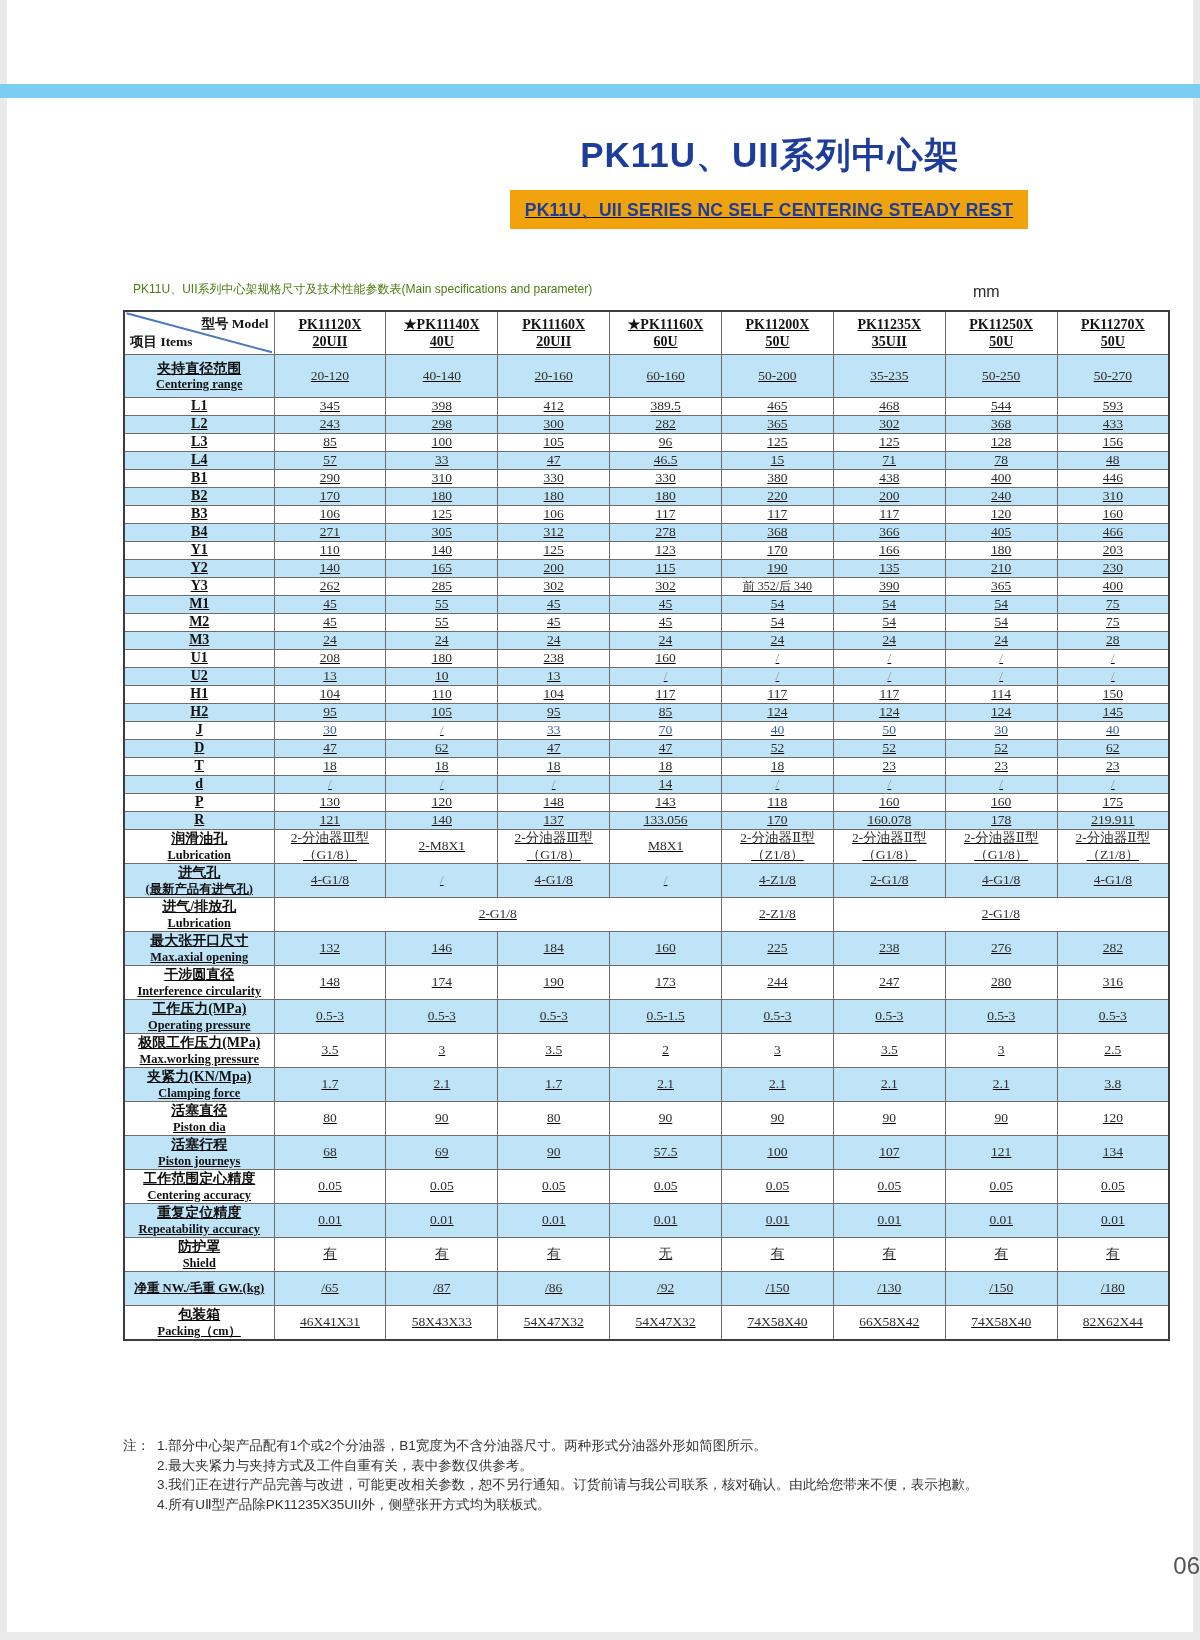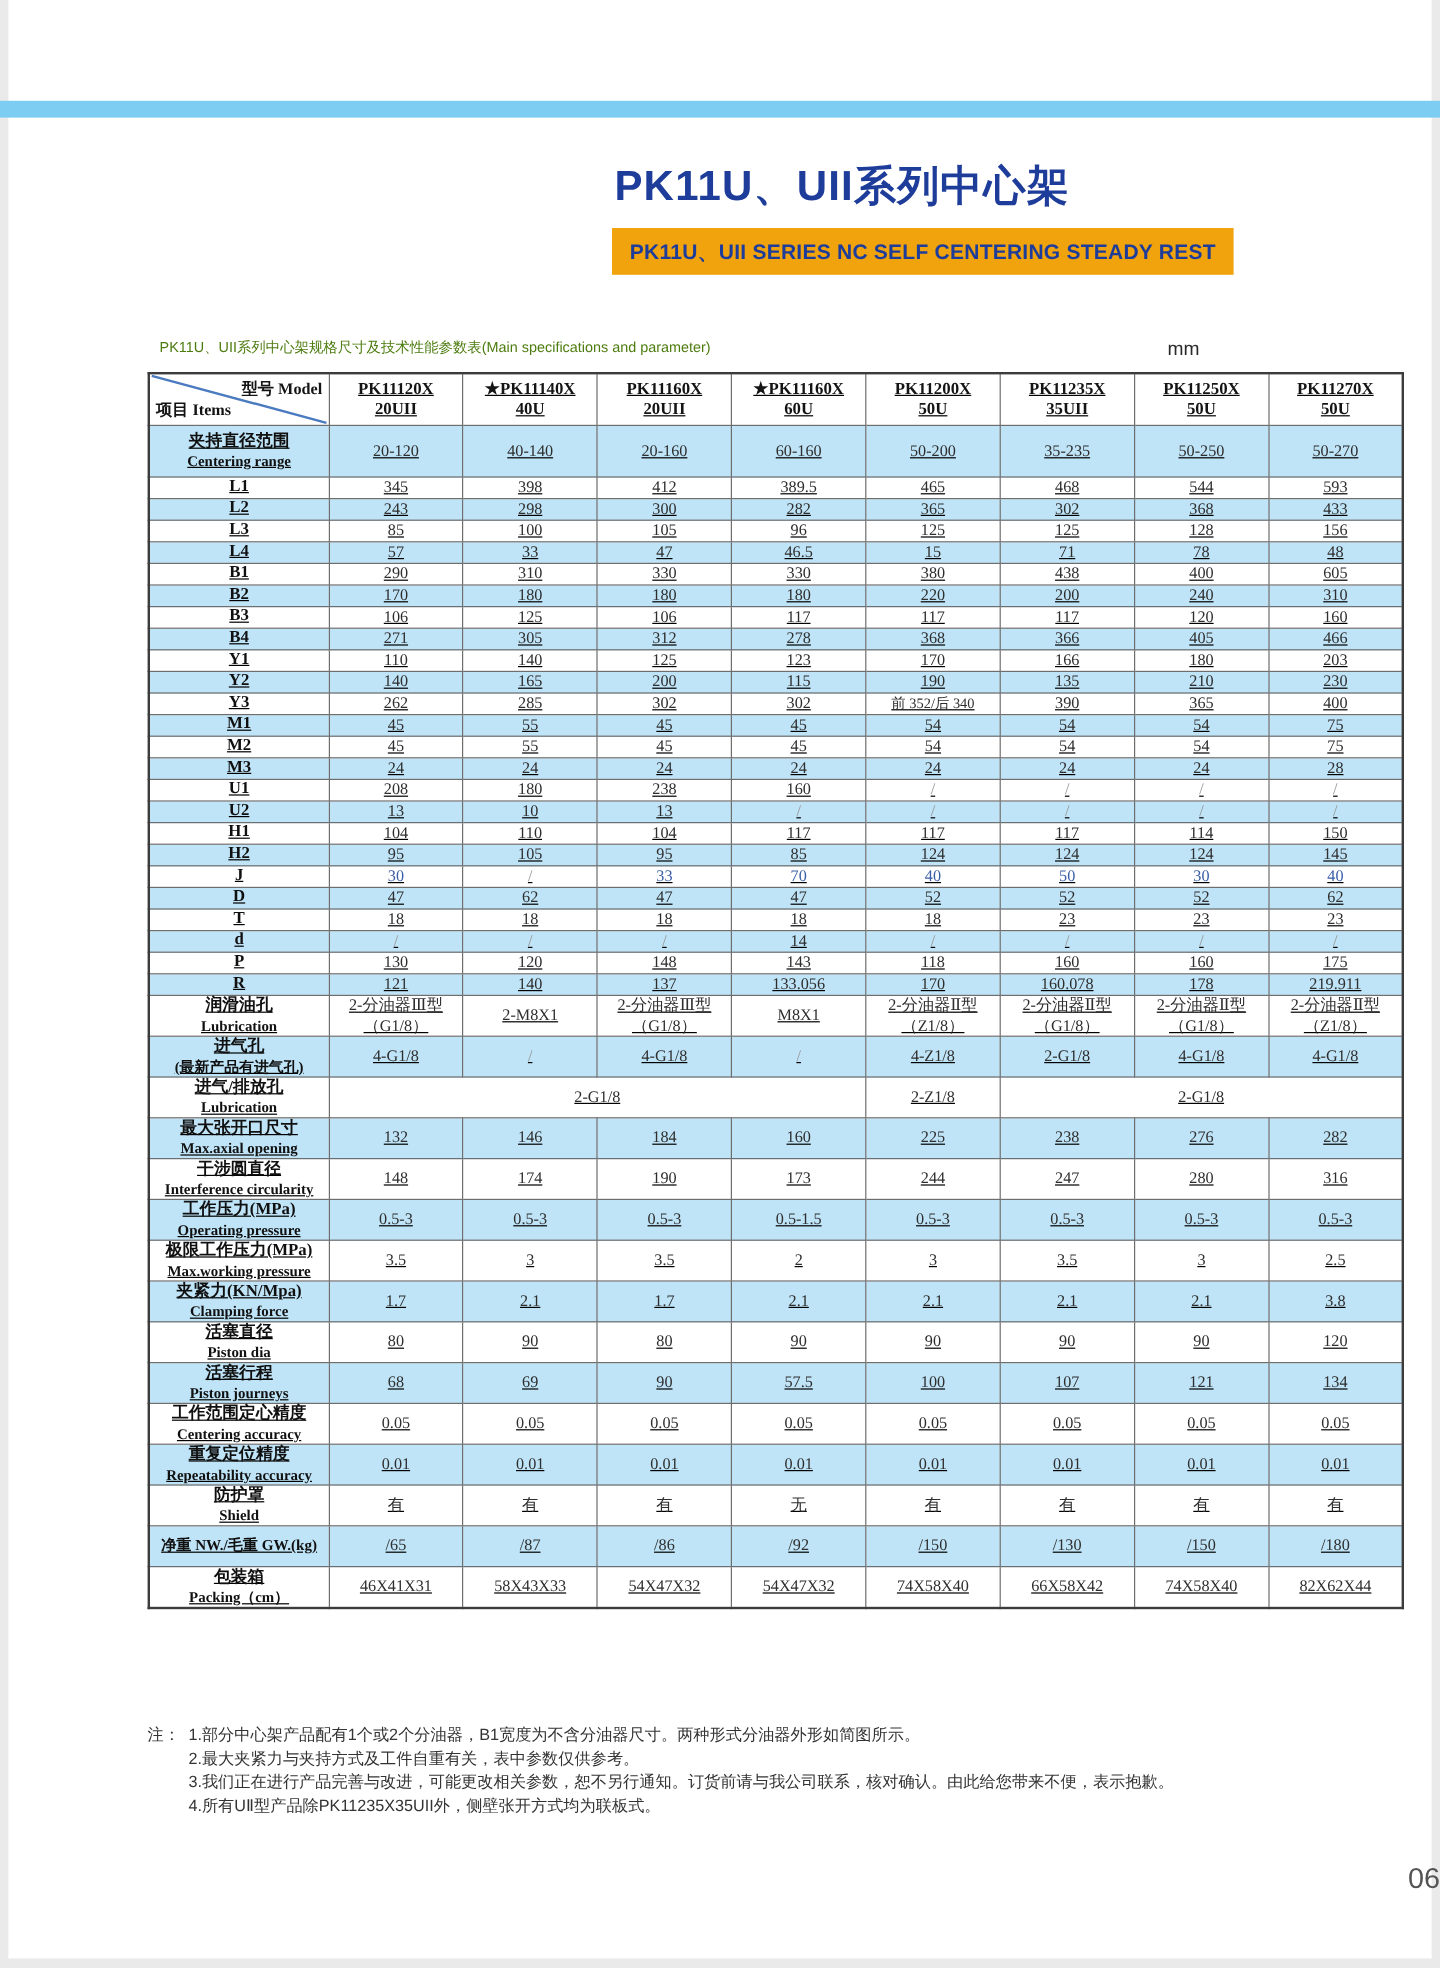--- a/index.html
+++ b/index.html
@@ -5,24 +5,24 @@
   html,body{margin:0;padding:0;background:#fff;}
   .page{position:relative;width:1200px;height:1640px;background:#ffffff;overflow:hidden;
         font-family:"Liberation Sans","DejaVu Sans",sans-serif;}
   .edge{position:absolute;background:#eaeaea;}
   .edge-l{left:0;top:0;width:7px;height:100%;}
   .edge-r{right:0;top:0;width:7px;height:100%;}
   .edge-b{left:0;bottom:0;width:100%;height:8px;}
 
   .top-bar{position:absolute;left:0;top:84px;width:100%;height:14px;background:#7ccdf1;}
 
-  .title{position:absolute;left:512px;top:132px;width:516px;margin:0;
+  .title{position:absolute;left:512px;top:132px;width:516px;margin:0;text-align:center;
          font-size:35px;font-weight:bold;color:#1e3d9b;letter-spacing:1px;}
   .banner{position:absolute;left:510px;top:190px;width:518px;height:39px;background:#f0a30c;
-          display:flex;align-items:center;justify-content:center;}
+          display:flex;align-items:center;justify-content:center;text-decoration:underline;}
   .banner span{font-size:17.5px;font-weight:bold;color:#1e3d9b;letter-spacing:.2px;}
 
   .caption{position:absolute;left:133px;top:281px;font-size:12px;color:#4d7c0f;}
   .unit{position:absolute;left:973px;top:283px;font-size:16px;color:#2a2a2a;}
 
   table.spec{position:absolute;left:123px;top:310px;width:1047px;border-collapse:collapse;
              table-layout:fixed;font-family:"Liberation Serif","DejaVu Serif",serif;
              border:2px solid #3c3c3c;text-decoration:underline;}
   table.spec th,table.spec td{border:1px solid #6e6e6e;padding:0 2px;text-align:center;vertical-align:middle;}
   tr.blue{background:#bfe4f7;}
@@ -182,21 +182,21 @@
           <th class="rowlabel">
             <span class="cn">B1</span>
           </th>
           <td class="val">290</td>
           <td class="val">310</td>
           <td class="val">330</td>
           <td class="val">330</td>
           <td class="val">380</td>
           <td class="val">438</td>
           <td class="val">400</td>
-          <td class="val">605</td>
+          <td class="val">446</td>
         </tr>
         <tr class="r-sm blue">
           <th class="rowlabel">
             <span class="cn">B2</span>
           </th>
           <td class="val">170</td>
           <td class="val">180</td>
           <td class="val">180</td>
           <td class="val">180</td>
           <td class="val">220</td>

